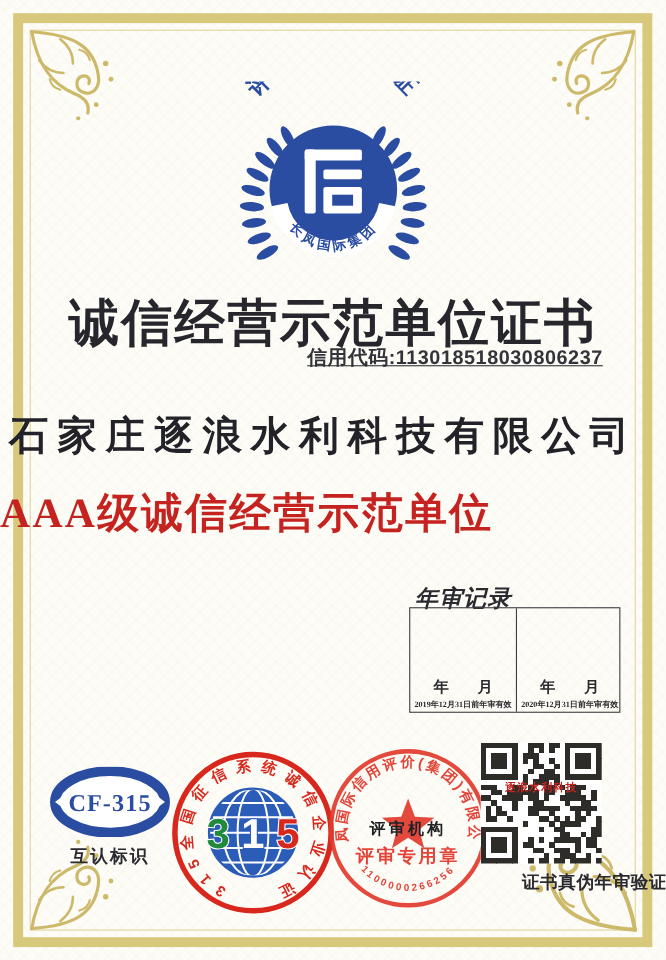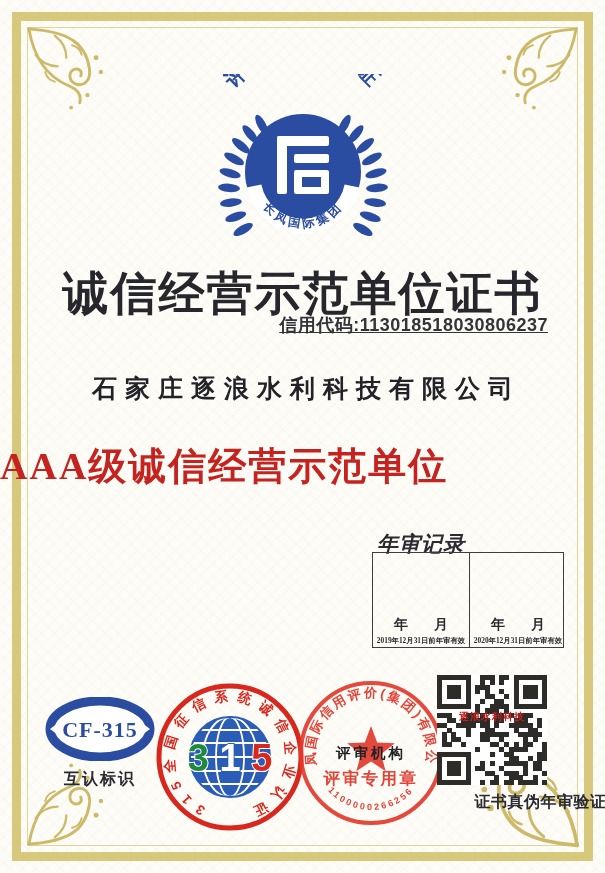--- a/index.html
+++ b/index.html
@@ -28,22 +28,22 @@
 
   .cert-title{
     position:absolute;top:243px;left:0;width:100%;text-align:center;
     font-size:46px;font-weight:900;letter-spacing:2px;color:#26262c;margin-top:20px;
   }
   .credit-line{
     position:absolute;top:313px;right:57px;
     font-size:18px;font-weight:bold;color:#33333a;letter-spacing:.5px;text-decoration:underline;
   }
   .company{
-    position:absolute;top:372px;left:0;width:100%;text-align:center;
-    font-size:25px;font-weight:900;letter-spacing:8px;color:#222228;text-indent:8px;
+    position:absolute;top:372px;left:0;width:100%;text-align:left;
+    font-size:36px;font-weight:900;letter-spacing:8px;color:#222228;text-indent:8px;
   }
   .award{
     position:absolute;top:441px;left:0;width:100%;text-align:left;
     font-family:"Liberation Serif","DejaVu Serif",serif;
     font-size:38px;font-weight:900;letter-spacing:2px;color:#c5231f;
   }
   .details{
     position:absolute;top:537px;left:62px;
     font-family:"Liberation Serif","DejaVu Serif",serif;
     font-size:19px;font-weight:bold;color:#2e2e34;letter-spacing:1px;

